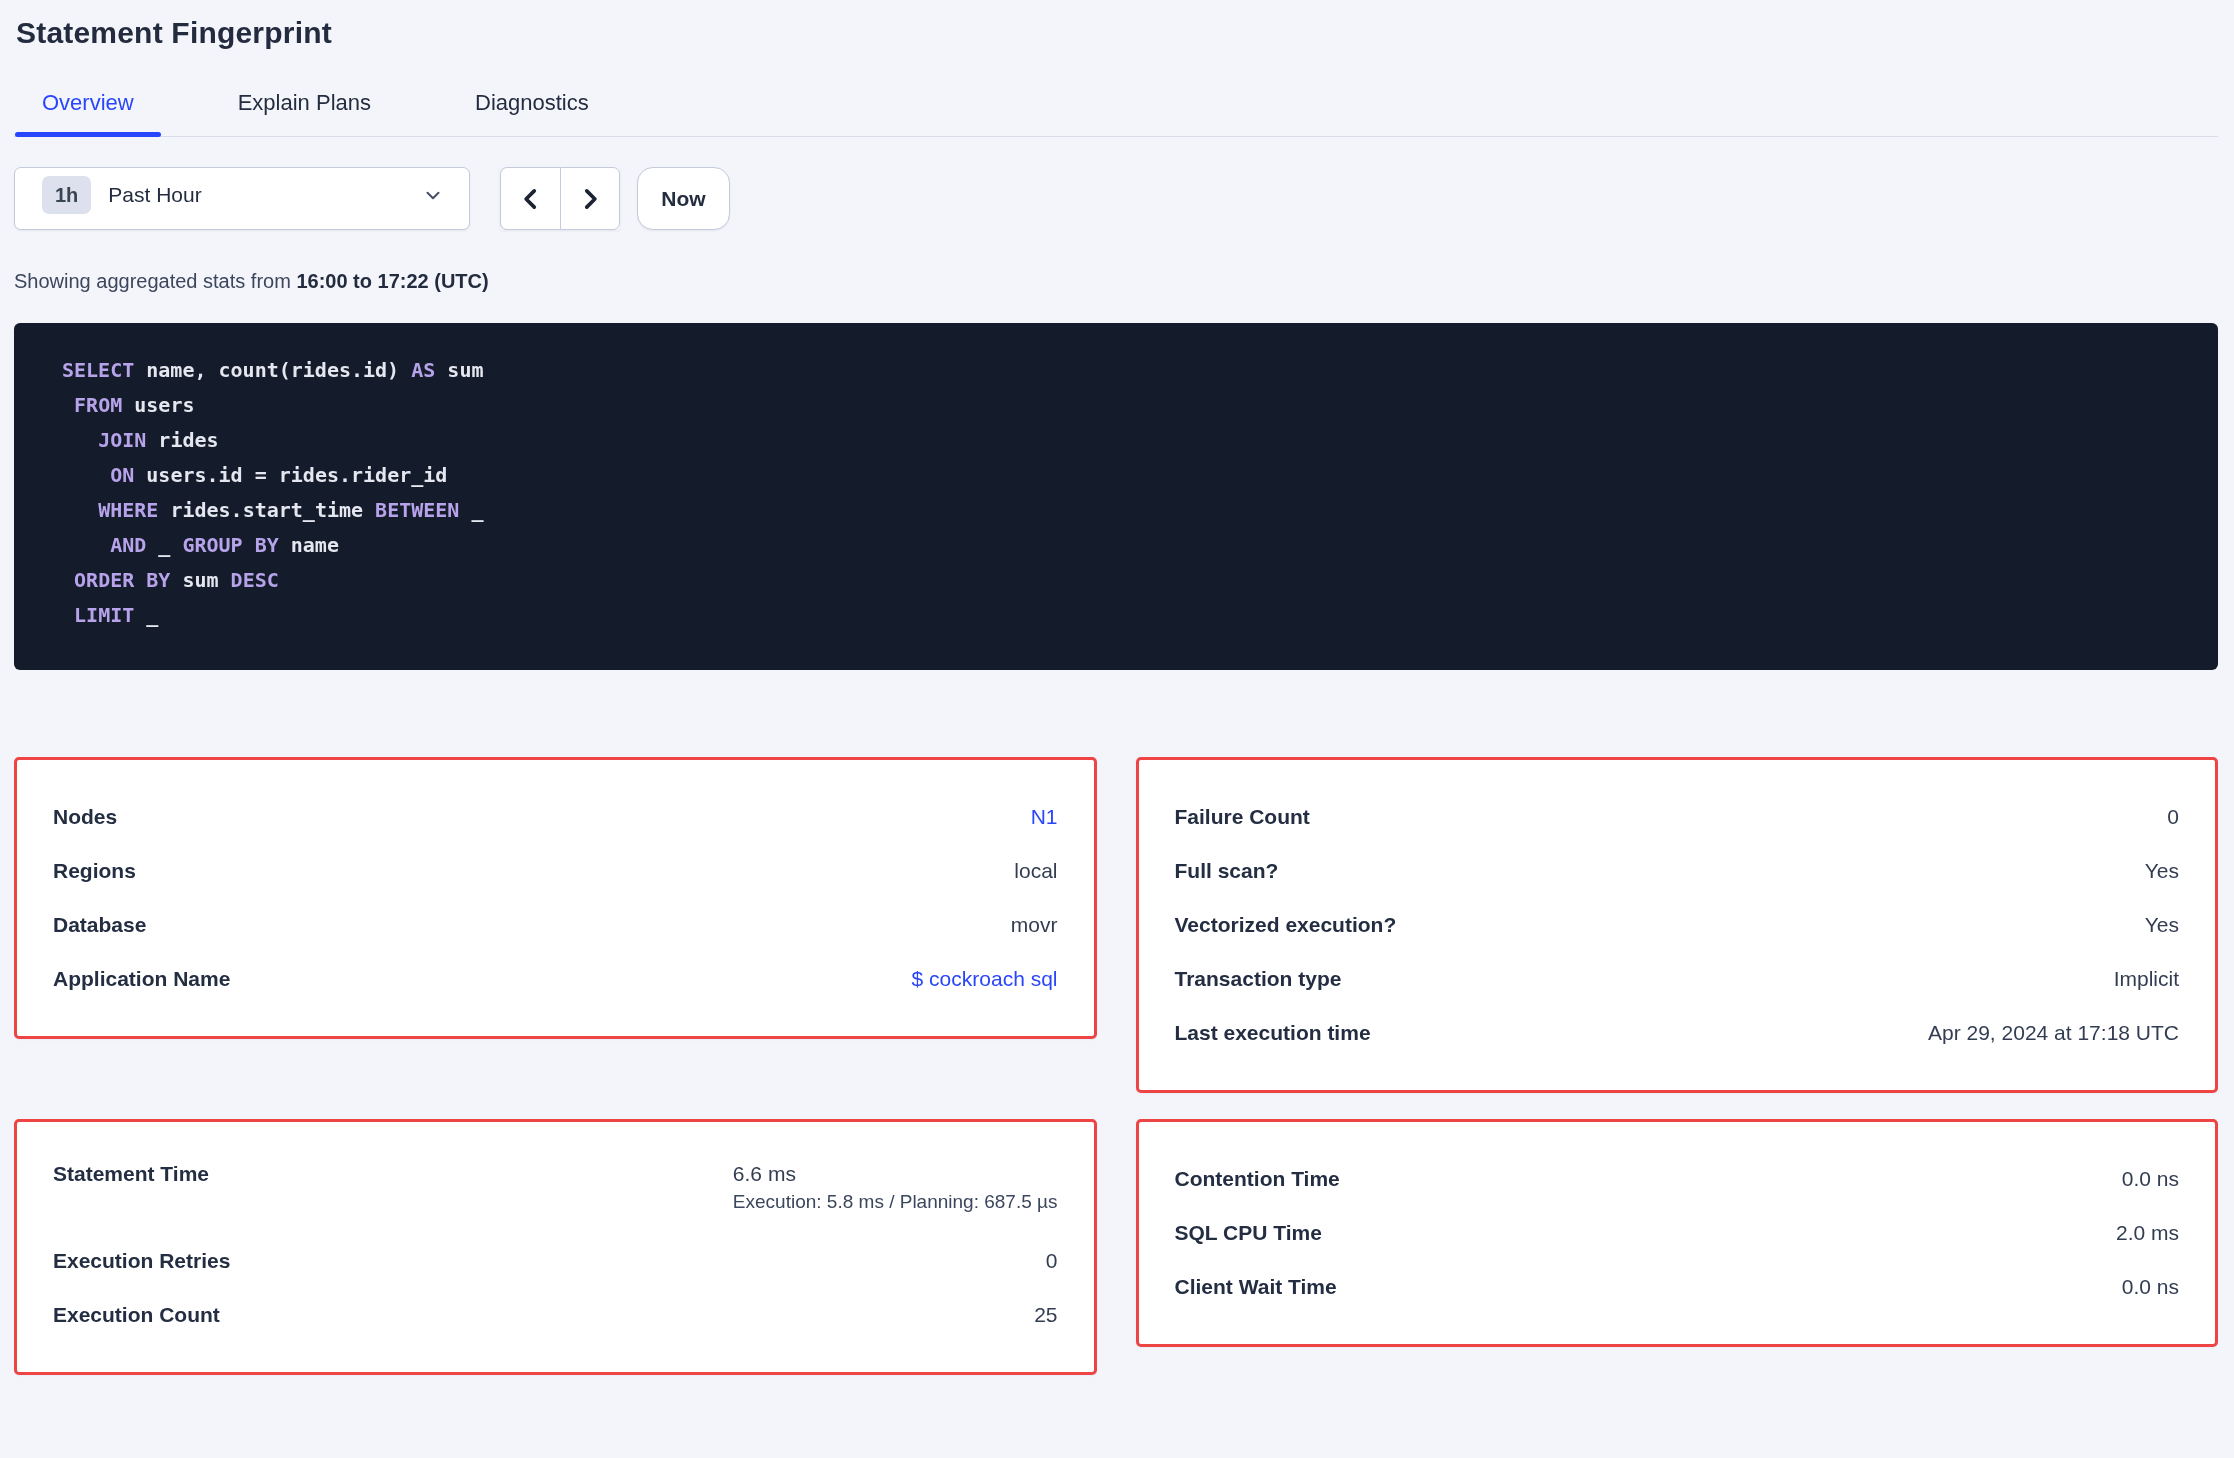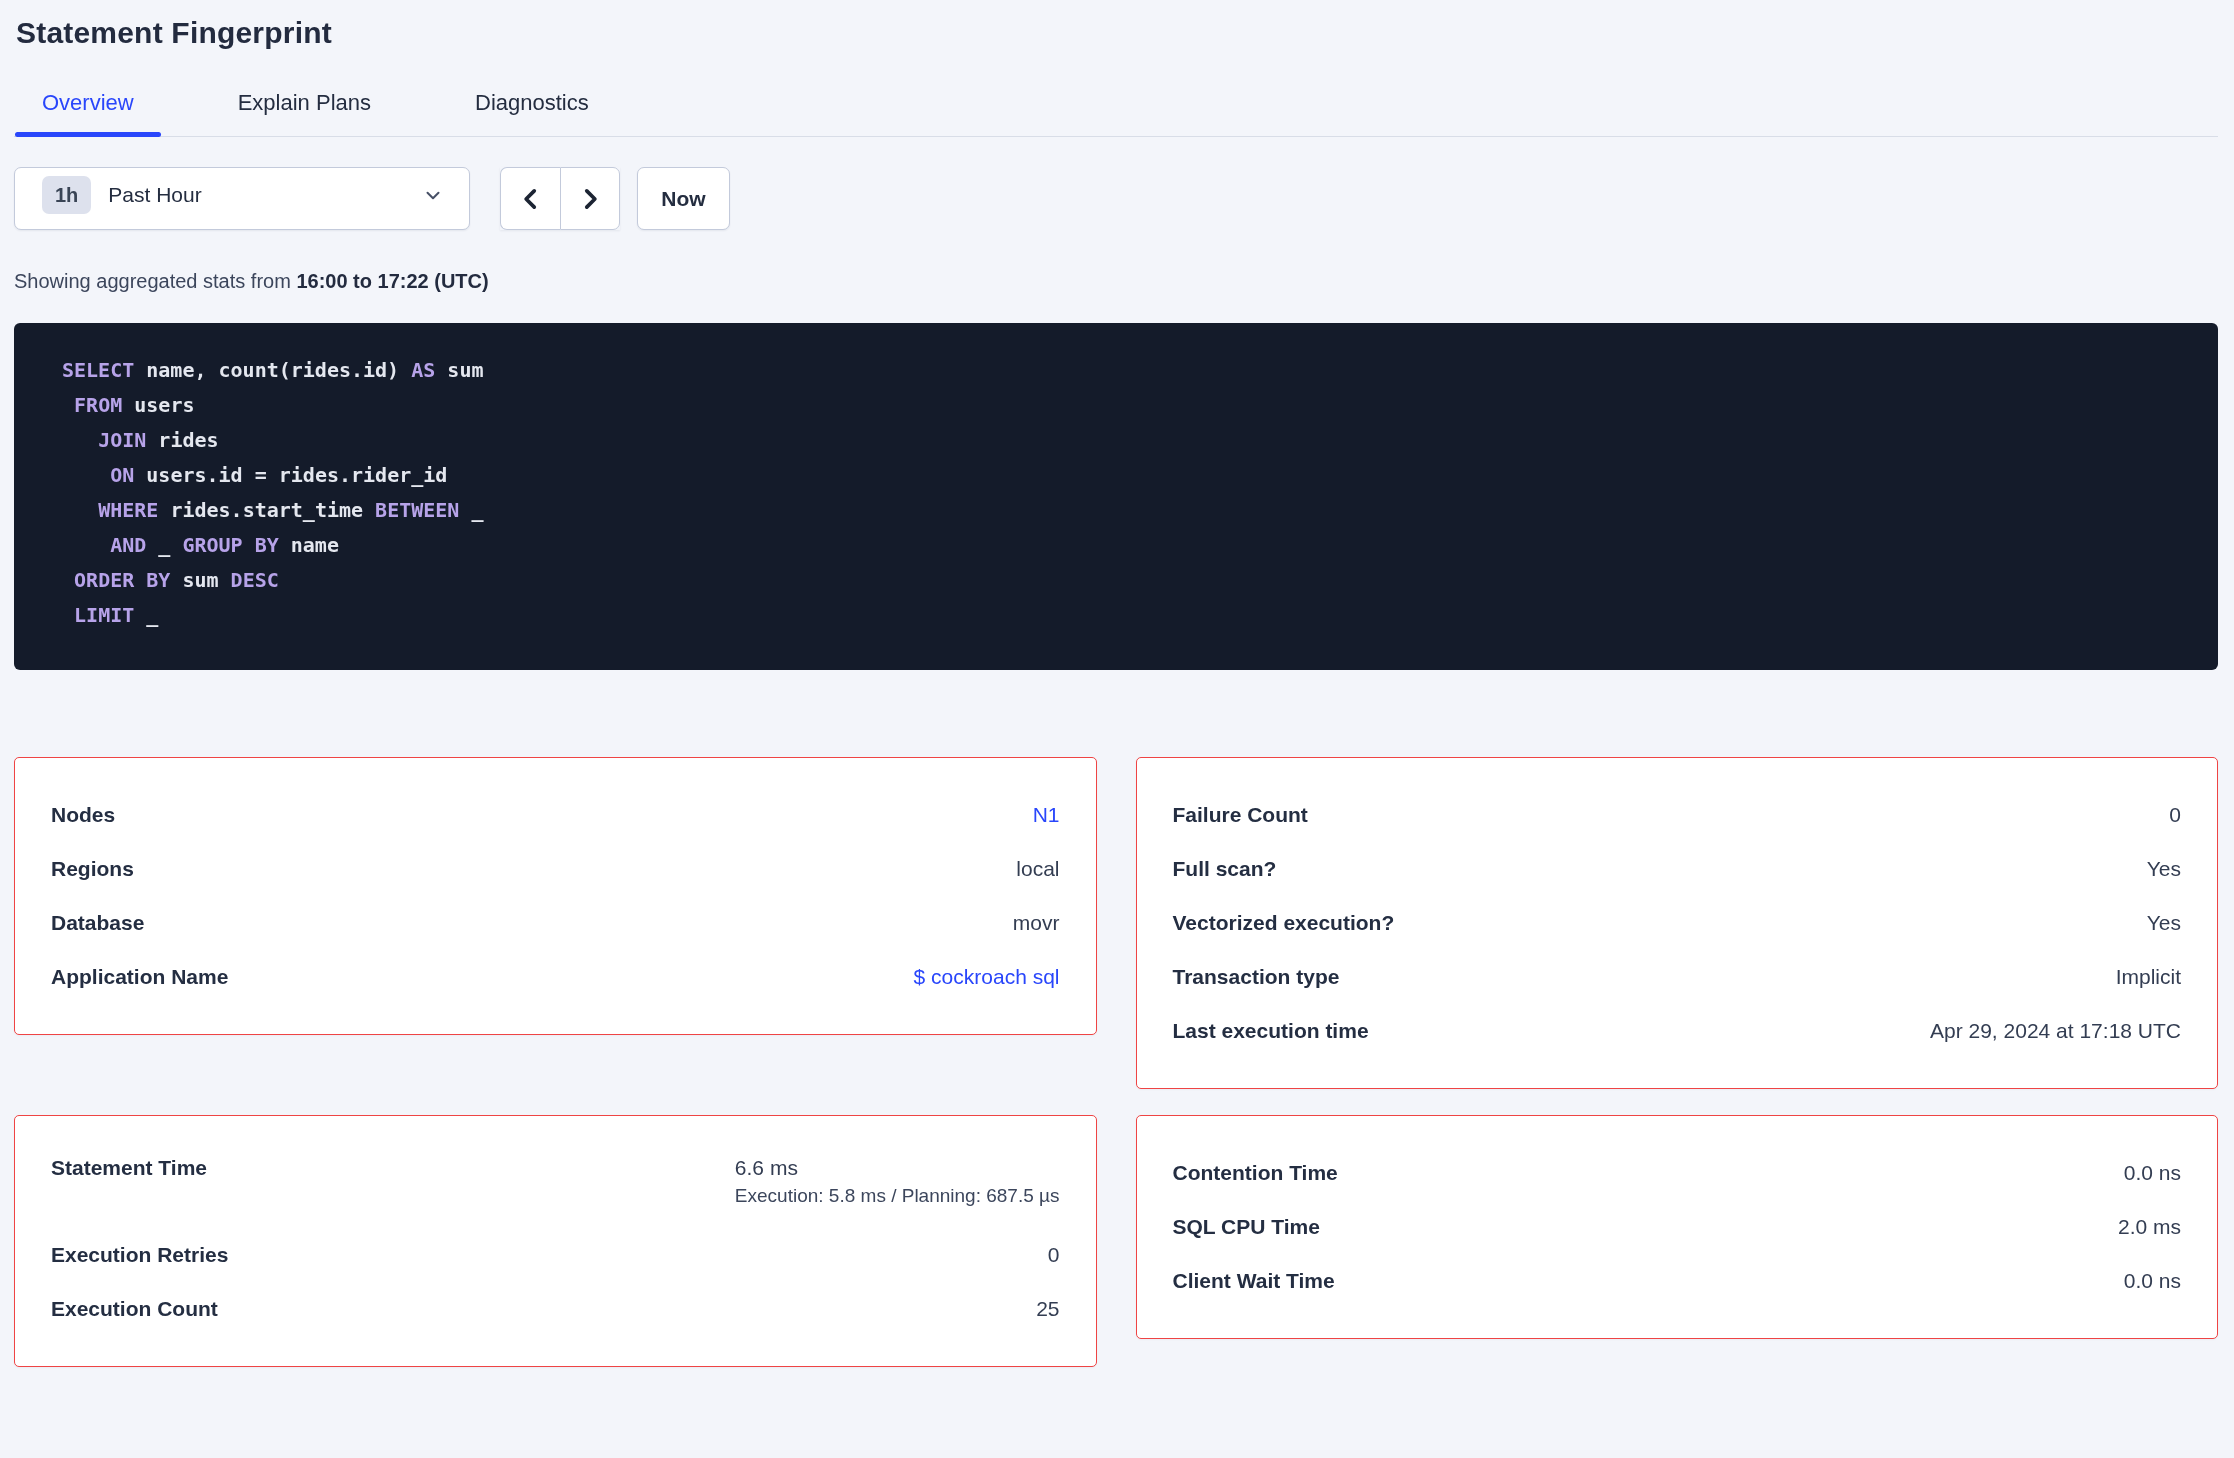--- a/index.html
+++ b/index.html
@@ -57,21 +57,21 @@
   .pager-btn {
     width: 60px; background: #ffffff;
     border: 1px solid #c3cadb;
     display: flex; align-items: center; justify-content: center;
     cursor: pointer;
   }
   .pager-btn.prev { border-radius: 7px 0 0 7px; border-right: none; }
   .pager-btn.next { border-radius: 0 7px 7px 0; border-left: 1px solid #c3cadb; }
   .now-btn {
     margin-left: 17px; width: 93px;
-    background: #ffffff; border: 1px solid #c3cadb; border-radius: 7px;
+    background: #ffffff; border: 1px solid #c3cadb; border-radius: 16px;
     display: flex; align-items: center; justify-content: center;
     font-size: 21px; font-weight: 700; color: #242d40; cursor: pointer;
   }
 
   
   .stats-line { margin-top: 40px; font-size: 20px; color: #3c465c; }
   .stats-line b { color: #232b3f; font-weight: 700; }
 
   
   .code-box {
@@ -90,21 +90,21 @@
   .code-line .kw { color: #b7a3e9; }
   .code-line .pl { color: #e4e7ef; }
 
   
   .cards-row { display: flex; gap: 39px; align-items: flex-start; }
   .cards-row.first { margin-top: 87px; }
   .cards-row.second { margin-top: 26px; }
   .card {
     flex: 1;
     background: #ffffff;
-    border: 1px solid #ef4444;
+    border: 3px solid #ef4444;
     border-radius: 5px;
     padding: 30px 36px;
     box-shadow: 0 1px 2px rgba(30,40,70,.04);
   }
   .stat-row {
     display: flex; justify-content: space-between; align-items: center;
     min-height: 54px;
   }
   .stat-row.tall { align-items: flex-start; min-height: 82px; padding-top: 10px; }
   .stat-label { font-size: 21px; font-weight: 700; color: #242e42; }

